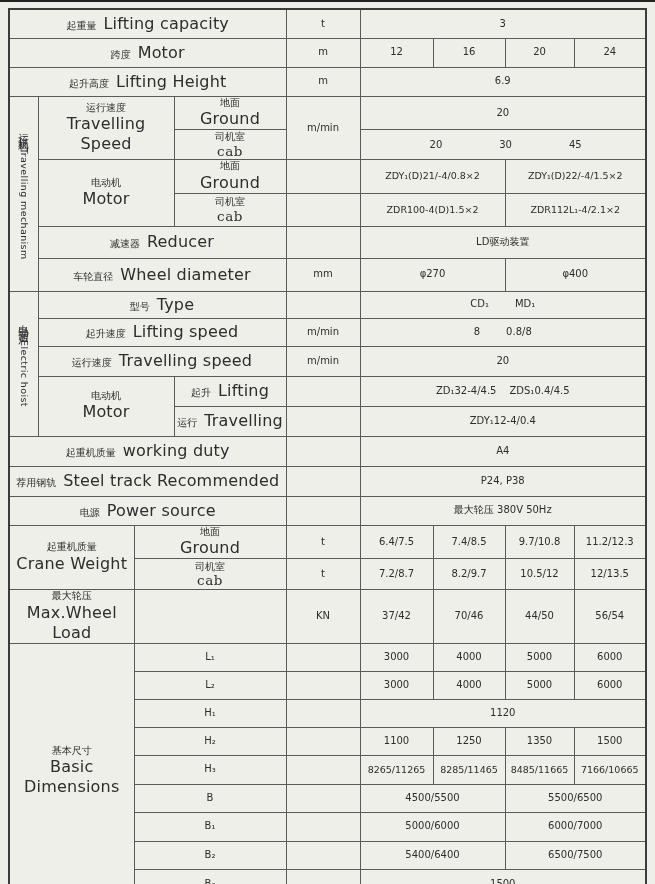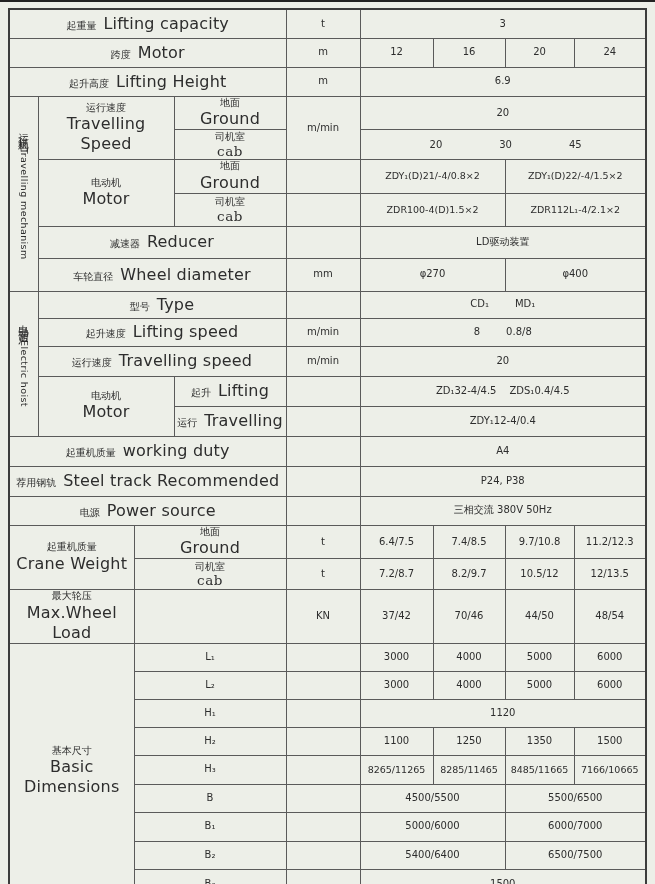--- a/index.html
+++ b/index.html
@@ -231,21 +231,21 @@
     </td>
     <td class="unit"></td>
     <td colspan="4" class="val">P24, P38</td>
   </tr>
 
   <tr style="height:29px">
     <td colspan="4" class="inl">
       <span class="cn">电源</span><span class="en">Power source</span>
     </td>
     <td class="unit"></td>
-    <td colspan="4" class="val">三相交流  380V  50Hz</td>
+    <td colspan="4" class="val">最大轮压  380V  50Hz</td>
   </tr>
 
   <tr style="height:30px">
     <td rowspan="2" colspan="2" class="stk">
       <span class="cn">起重机质量</span>
       <span class="en">Crane Weight</span>
     </td>
     <td colspan="2" class="stk">
       <span class="cn">地面</span>
       <span class="en">Ground</span>
@@ -272,21 +272,21 @@
   <tr style="height:34px">
     <td colspan="2" class="stk">
       <span class="cn">最大轮压</span>
       <span class="en">Max.Wheel Load</span>
     </td>
     <td colspan="2"></td>
     <td class="unit">KN</td>
     <td class="val">37/42</td>
     <td class="val">70/46</td>
     <td class="val">44/50</td>
-    <td class="val">48/54</td>
+    <td class="val">56/54</td>
   </tr>
 
   <tr style="height:28px">
     <td rowspan="9" colspan="2" class="stk">
       <span class="cn">基本尺寸</span>
       <span class="en">Basic Dimensions</span>
     </td>
     <td colspan="2">L₁</td>
     <td class="unit"></td>
     <td class="val">3000</td>

